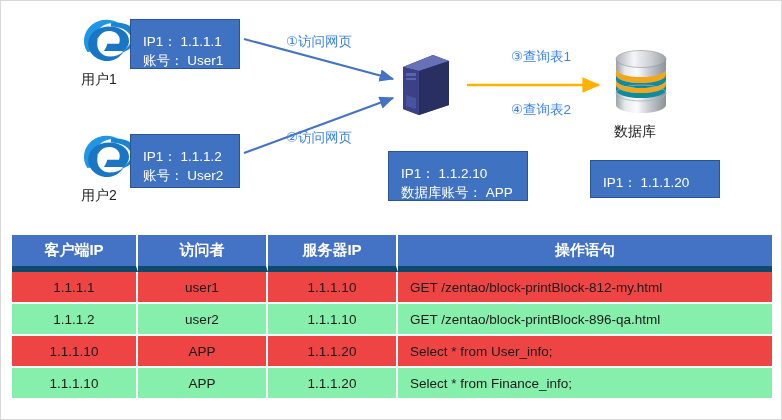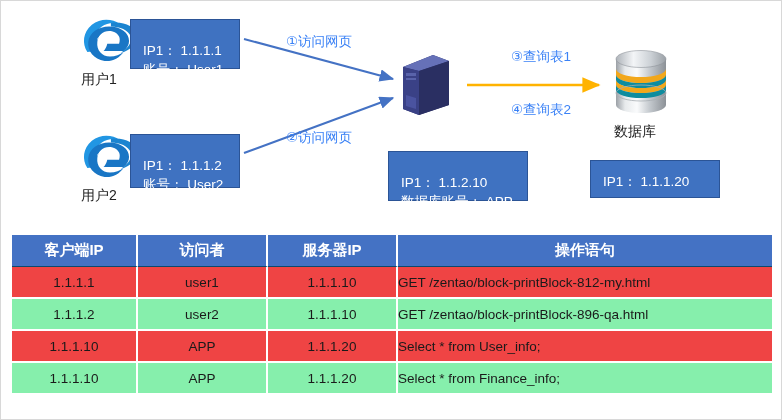--- a/index.html
+++ b/index.html
@@ -45,21 +45,21 @@
     white-space: nowrap;
     letter-spacing: 0px;
   }
   .info-box {
     position: absolute;
     background: #3F72C1;
     border: 1px solid #2b5496;
     color: #ffffff;
     font-size: 13.5px;
     line-height: 19px;
-    padding: 21px 10px 6px 12px;
+    padding: 12px 10px 6px 12px;
     box-sizing: border-box;
     white-space: nowrap;
     font-weight: normal;
   }
   .info-box .ln { display: block; }
   .flow-label {
     position: absolute;
     font-size: 13.5px;
     color: #3b82f6;
     white-space: nowrap;
@@ -80,36 +80,36 @@
   }
   #log-table th {
     background: #4472C4;
     color: #ffffff;
     font-size: 15px;
     font-weight: bold;
     height: 31px;
     padding: 0;
     text-align: center;
     border-right: 2px solid #ffffff;
-    border-bottom: 1px solid #0c4a6e;
+    border-bottom: 6px solid #0c4a6e;
   }
   #log-table th:last-child { border-right: none; font-family: Liberation Serif, serif; }
   #log-table td {
     height: 30px;
     padding: 0 0 0 0;
     font-size: 13.5px;
     color: #1a1a1a;
     text-align: center;
     border-right: 2px solid #ffffff;
     border-bottom: 2px solid #ffffff;
   }
   #log-table td:last-child { border-right: none; }
   #log-table td.stmt {
     text-align: left;
-    padding-left: 0;
+    padding-left: 12px;
   }
   #log-table tr.odd td  { background: #ef4444; }
   #log-table tr.even td { background: #86efac; }
 </style>
 </head>
 <body>
 
 <div id="root">
 
   <div id="diagram">
@@ -202,21 +202,21 @@
         <path d="M4,10 L4,56 A25,8 0 0,0 54,56 L54,10 z" fill="url(#steel)"></path>
         <ellipse cx="29" cy="10" rx="25" ry="8.5" fill="url(#steeltop)" stroke="#8E949A" stroke-width="0.6"></ellipse>
         <path d="M4,20 L4,26 A25,8 0 0,0 54,26 L54,20 A25,8 0 0,1 4,20 z" fill="#F2A71B"></path>
         <path d="M4,26 L4,31 A25,8 0 0,0 54,31 L54,26 A25,8 0 0,1 4,26 z" fill="#0E8C9E"></path>
         <path d="M4,31 L4,36 A25,8 0 0,0 54,36 L54,31 A25,8 0 0,1 4,31 z" fill="#F2A71B"></path>
         <path d="M4,36 L4,41 A25,8 0 0,0 54,41 L54,36 A25,8 0 0,1 4,36 z" fill="#0E8C9E"></path>
         <ellipse cx="29" cy="44" rx="25" ry="8" fill="none" stroke="#A8AEB4" stroke-width="0.8"></ellipse>
       </svg>
     </div>
     <div class="node-caption" style="left:613px; top:122px;">数据库</div>
-    <div class="info-box" style="left:589px; top:159px; width:130px; height:38px; display:flex; align-items:flex-end;">
+    <div class="info-box" style="left:589px; top:159px; width:130px; height:38px; display:flex; align-items:center;">
       <span class="ln">IP1： 1.1.1.20</span>
     </div>
   </div>
 
   <table id="log-table">
     <colgroup>
       <col style="width:126px">
       <col style="width:130px">
       <col style="width:130px">
       <col style="width:374px">

